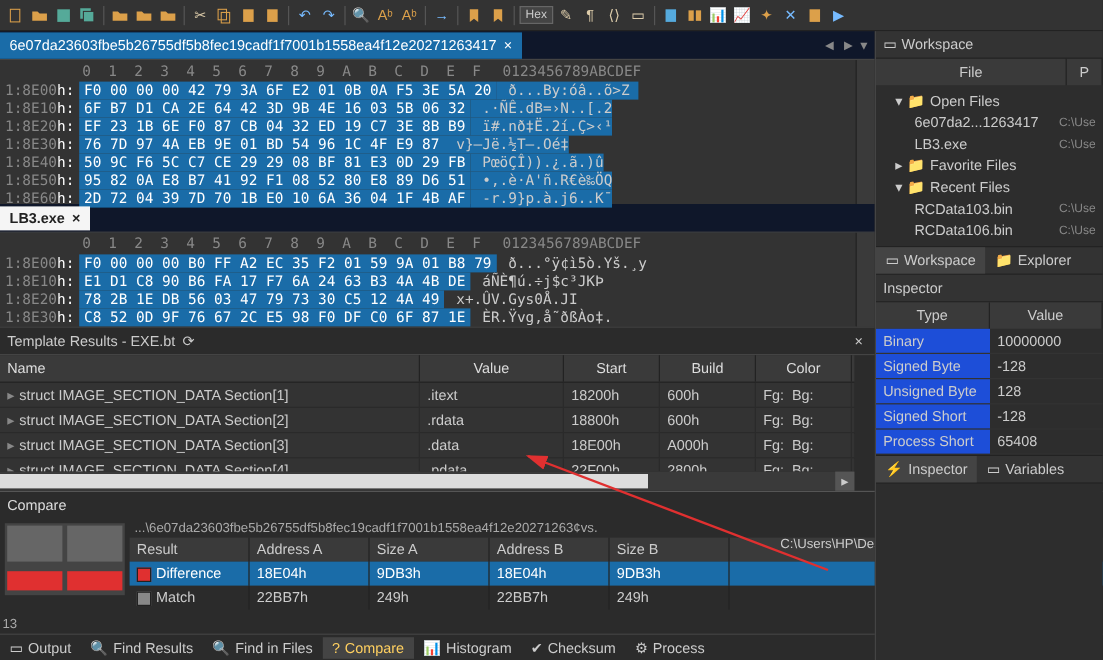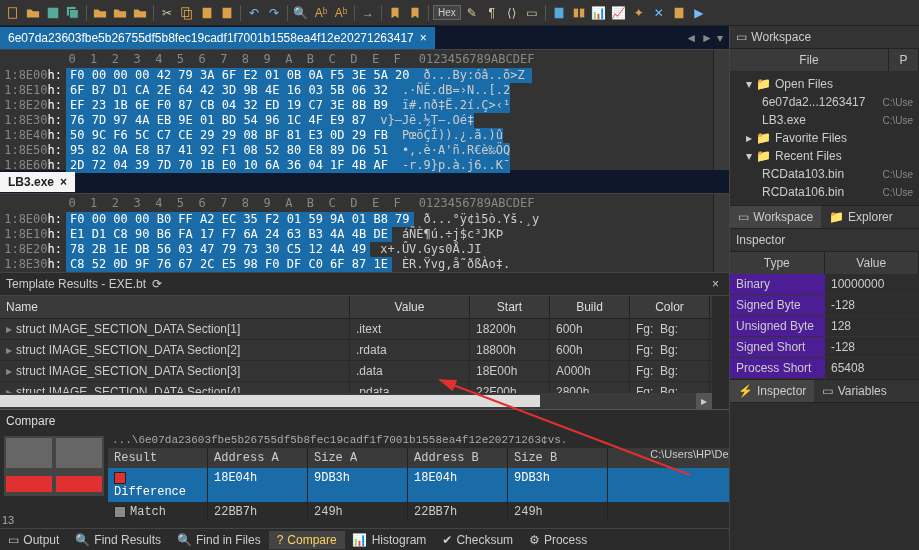--- a/index.html
+++ b/index.html
@@ -35,21 +35,21 @@
   .tree-toggle { color:#888; margin-right:4px; }
   .scroll-h { height:16px; background:#3a3a3a; position:relative; }
   .scroll-thumb { position:absolute; left:0; top:2px; height:12px; width:540px; background:#ddd; }
   .scroll-arrow { position:absolute; right:0; top:0; width:16px; height:16px; background:#555; color:#ccc; text-align:center; line-height:16px;}
   .compare-pane { background:#2b2b2b; border-top:1px solid #555; }
   .compare-title { padding:4px 6px; color:#ddd; }
   .compare-body { display:flex; }
   .cmp-minimap { width:100px; height:60px; background:#444; margin:4px; position:relative; }
   .cmp-minimap .bar { position:absolute; background:#666; }
   .cmp-minimap .red { background:#e03030; }
-  .cmp-right { flex:1;font-family:Liberation Mono, monospace; }
+  .cmp-right { flex:1; }
   .cmp-path { color:#aaa; padding:2px 4px; font-size:11px; white-space:nowrap; overflow:hidden; }
   .cmp-grid-hdr, .cmp-row { display:flex; }
   .cmp-grid-hdr { background:#3a3a3a; }
   .cmp-grid-hdr div, .cmp-row div { padding:3px 6px; border-right:1px solid #222; }
   .cmp-c1{width:100px;} .cmp-c2{width:100px;} .cmp-c3{width:100px;} .cmp-c4{width:100px;} .cmp-c5{width:100px;}
   .cmp-row.sel { background:#1a6ca8; color:#fff; }
   .swatch { display:inline-block; width:12px; height:12px; vertical-align:middle; margin-right:4px; border:1px solid #222;}
   .bottom-tabs { display:flex; background:#2b2b2b; border-top:1px solid #444; height:22px; align-items:center; }
   .btab { padding:2px 8px; color:#ccc; display:flex; align-items:center; gap:4px; cursor:pointer; }
   .btab.active { background:#444; color:#ffd060; }
@@ -59,21 +59,21 @@
   .rp-hdr div { flex:1; padding:4px; border-right:1px solid #222; text-align:center; }
   .rp-tree { padding:4px 2px; }
   .rp-node { padding:2px 4px 2px 14px; white-space:nowrap; overflow:hidden; display:flex; gap:4px; align-items:center;}
   .rp-node.indent { padding-left:30px; }
   .rp-node .path { color:#888; margin-left:auto; font-size:10px;text-align:center;}
   .folder-ico { color:#dca04a; }
   .rp-tabs { display:flex; background:#333; border-top:1px solid #222; border-bottom:1px solid #222;}
   .rp-tab { padding:4px 8px; display:flex; align-items:center; gap:4px; cursor:pointer; }
   .rp-tab.active { background:#444; }
   .insp-row { display:flex; border-bottom:1px solid #333; }
-  .insp-row div:first-child { width:95px; padding:3px 6px; background:#4c1d95;}
+  .insp-row div:first-child { width:95px; padding:3px 6px; background:#1d4ed8;}
   .insp-row div:last-child { flex:1; padding:3px 6px;}
   .arrow-line { position:absolute; pointer-events:none; }
   .right-path { position:absolute; right:4px; top:448px; color:#ccc; font-size:11px; white-space:nowrap;}
   .thirteen { position:absolute; left:2px; bottom:24px; color:#aaa; font-size:11px;}
 </style>
 </head>
 <body>
 
 <div class="toolbar">
   <span class="tb-btn">

